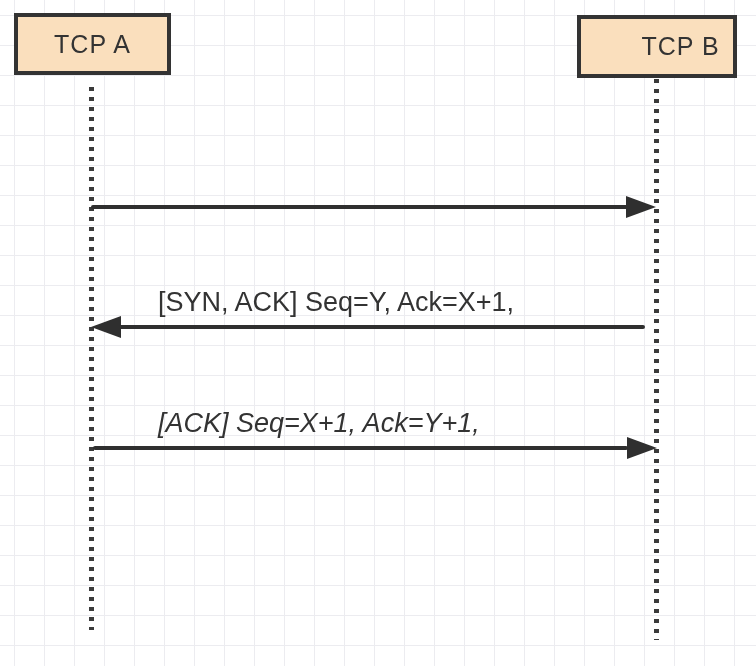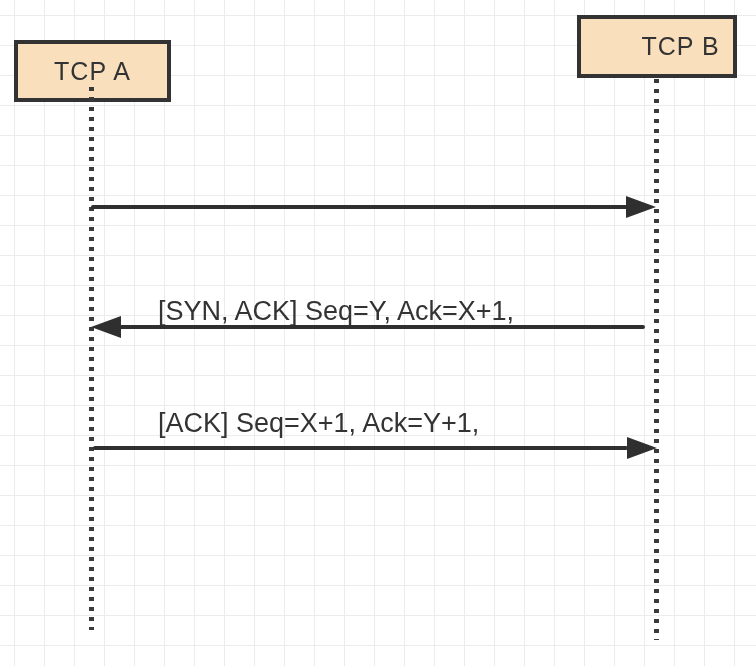--- a/index.html
+++ b/index.html
@@ -26,21 +26,21 @@
     box-sizing: border-box;
     background: #fadfbd;
     border: 4px solid #333333;
     display: flex;
     align-items: center;
     justify-content: center;
     font-size: 25px;
     color: #333333;
     letter-spacing: 1px;
   }
-  .actor-a { left: 14px; top: 40px; width: 157px; height: 62px; }
+  .actor-a { left: 14px; top: 13px; width: 157px; height: 62px; }
   .actor-b { left: 577px; top: 15px; width: 160px; height: 63px; padding-left: 47px; }
   .lifeline {
     position: absolute;
     width: 5px;
     background-image: repeating-linear-gradient(
       to bottom,
       #3a3a3a 0px, #3a3a3a 4px,
       transparent 4px, transparent 10px
     );
   }
@@ -73,25 +73,25 @@
     color: #333333;
     white-space: nowrap;
   }
   
   .m1-line  { left: 91px;  top: 205px; width: 537px; }
   .m1-head  { left: 626px; top: 196px; }
   .m1-label { left: 155px; top: 167px; }
   
   .m2-line  { left: 119px; top: 325px; width: 526px; }
   .m2-head  { left: 91px;  top: 316px; }
-  .m2-label { left: 158px; top: 287px; margin-top: 9px; }
+  .m2-label { left: 158px; top: 287px; }
   
   .m3-line  { left: 93px;  top: 446px; width: 535px; }
   .m3-head  { left: 627px; top: 437px; }
-  .m3-label { left: 158px; top: 408px; }
+  .m3-label { left: 158px; top: 408px; font-style: italic; }
 </style>
 </head>
 <body>
 
 <div class="canvas">
 
   <div class="actor-box actor-a">
     <span>TCP A</span>
   </div>
   <div class="actor-box actor-b">

